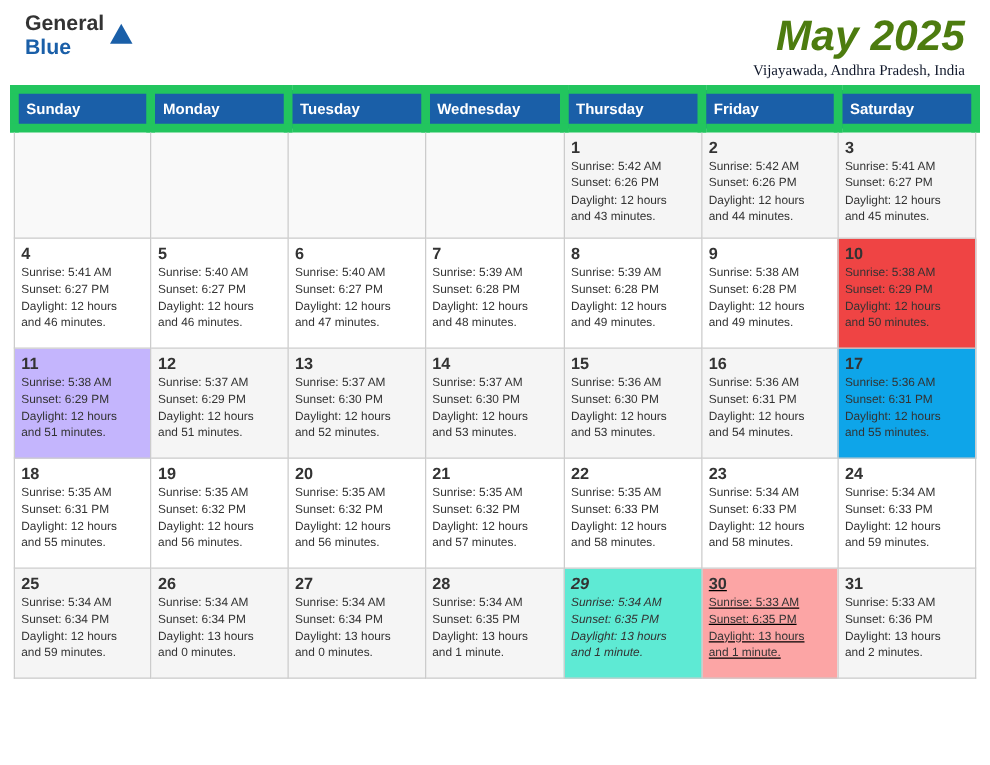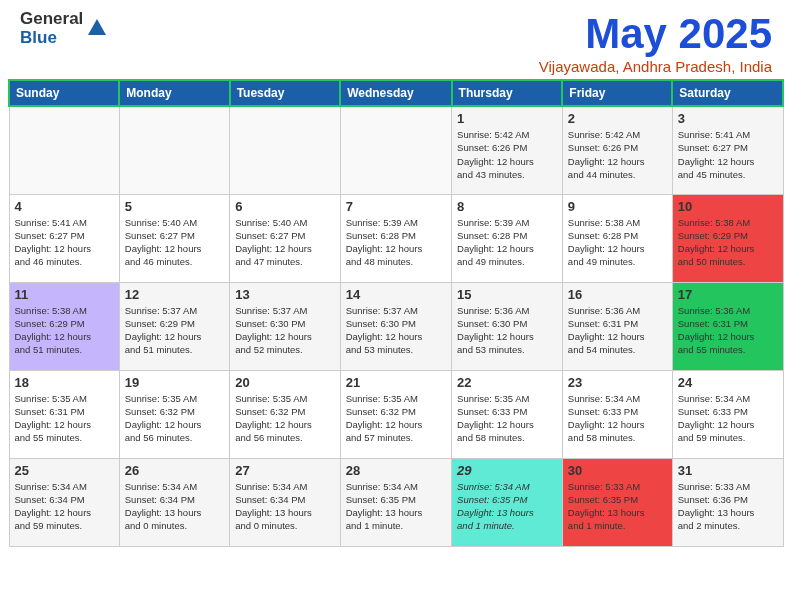--- a/index.html
+++ b/index.html
@@ -6,21 +6,21 @@
     body { font-family: Arial, sans-serif; background: #fff; width: 792px; height: 612px; overflow: hidden; }
     
     .calendar { width: 100%; border-collapse: collapse; margin: 0 0 0 0; }
     .calendar thead th {
       background: #1a5fa8;
       color: #fff;
       font-size: 12px;
       font-weight: bold;
       padding: 5px 6px;
       text-align: left;
-      border: 2px solid #22c55e;
+      border: 7px solid #22c55e;
     }
     .calendar tbody td {
       border: 1px solid #ccc;
       vertical-align: top;
       padding: 4px 5px;
       font-size: 10px;
       width: 113px;
       height: 88px;
       background: #fff;
     }
@@ -40,22 +40,22 @@
   <div style="display: flex; align-items: center;">
     <div style="display: flex; flex-direction: column; line-height: 1.1;">
       <span style="font-size: 17px; font-weight: bold; color: #333; font-family: Arial, sans-serif;">General</span>
       <span style="font-size: 17px; font-weight: bold; color: #1a5fa8; font-family: Arial, sans-serif;">Blue</span>
     </div>
     <svg width="22" height="22" viewBox="0 0 22 22" style="margin-left: 3px; margin-top: -2px;">
       <polygon points="11,2 20,18 2,18" fill="#1a5fa8"></polygon>
     </svg>
   </div>
   <div style="text-align: right;">
-    <div style="font-size: 42px; font-weight: bold; color: #1d4ed8; font-family: Arial, sans-serif;">May 2025</div>
-    <div style="font-size: 15px; color: #c2410c; font-family: Liberation Sans, sans-serif;">Vijayawada, Andhra Pradesh, India</div>
+    <div style="font-size: 34px; font-weight: bold; color: #4d7c0f; font-family: Arial, sans-serif; font-style: italic;">May 2025</div>
+    <div style="font-size: 12px; color: #0f172a; font-family: Liberation Serif, serif;">Vijayawada, Andhra Pradesh, India</div>
   </div>
 </div>
 
 <div class="calendar-wrapper" style="padding: 0 8px 8px 8px;">
   <table class="calendar">
     <thead>
       <tr>
         <th>Sunday</th>
         <th>Monday</th>
         <th>Tuesday</th>
@@ -132,21 +132,21 @@
             <div class="day-info">Sunrise: 5:37 AM<br>Sunset: 6:30 PM<br>Daylight: 12 hours<br>and 53 minutes.</div>
           </td>
           <td style="background: rgb(245, 245, 245);">
             <div class="day-num">15</div>
             <div class="day-info">Sunrise: 5:36 AM<br>Sunset: 6:30 PM<br>Daylight: 12 hours<br>and 53 minutes.</div>
           </td>
           <td style="background: rgb(245, 245, 245); margin-left: 48px;">
             <div class="day-num">16</div>
             <div class="day-info">Sunrise: 5:36 AM<br>Sunset: 6:31 PM<br>Daylight: 12 hours<br>and 54 minutes.</div>
           </td>
-          <td style="background: #22c55e;">
+          <td style="background: #0ea5e9;">
             <div class="day-num">17</div>
             <div class="day-info">Sunrise: 5:36 AM<br>Sunset: 6:31 PM<br>Daylight: 12 hours<br>and 55 minutes.</div>
           </td>
         </tr>
         <tr>
           <td style="background: rgb(255, 255, 255);">
             <div class="day-num">18</div>
             <div class="day-info">Sunrise: 5:35 AM<br>Sunset: 6:31 PM<br>Daylight: 12 hours<br>and 55 minutes.</div>
           </td>
           <td style="background: rgb(255, 255, 255);">
@@ -188,21 +188,21 @@
             <div class="day-info">Sunrise: 5:34 AM<br>Sunset: 6:34 PM<br>Daylight: 13 hours<br>and 0 minutes.</div>
           </td>
           <td style="background: rgb(245, 245, 245);">
             <div class="day-num">28</div>
             <div class="day-info">Sunrise: 5:34 AM<br>Sunset: 6:35 PM<br>Daylight: 13 hours<br>and 1 minute.</div>
           </td>
           <td style="background: #5eead4; font-style: italic;">
             <div class="day-num">29</div>
             <div class="day-info">Sunrise: 5:34 AM<br>Sunset: 6:35 PM<br>Daylight: 13 hours<br>and 1 minute.</div>
           </td>
-          <td style="background: #ef4444;">
+          <td style="background: #fca5a5; text-decoration: underline;">
             <div class="day-num">30</div>
             <div class="day-info">Sunrise: 5:33 AM<br>Sunset: 6:35 PM<br>Daylight: 13 hours<br>and 1 minute.</div>
           </td>
           <td style="background: rgb(245, 245, 245); margin-top: 26px;">
             <div class="day-num">31</div>
             <div class="day-info">Sunrise: 5:33 AM<br>Sunset: 6:36 PM<br>Daylight: 13 hours<br>and 2 minutes.</div>
           </td>
         </tr>
       </tbody>
   </table>

